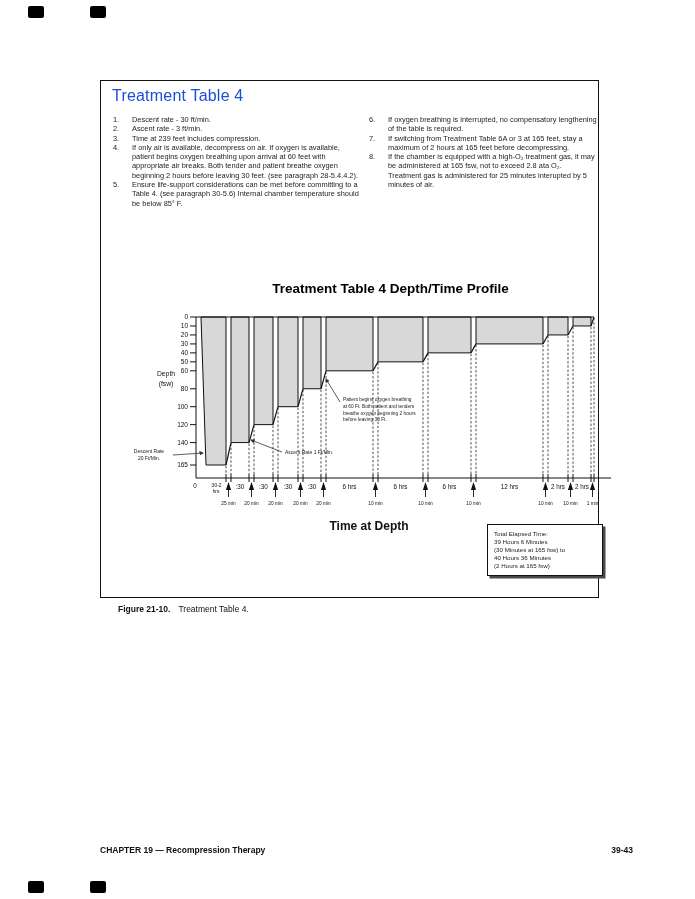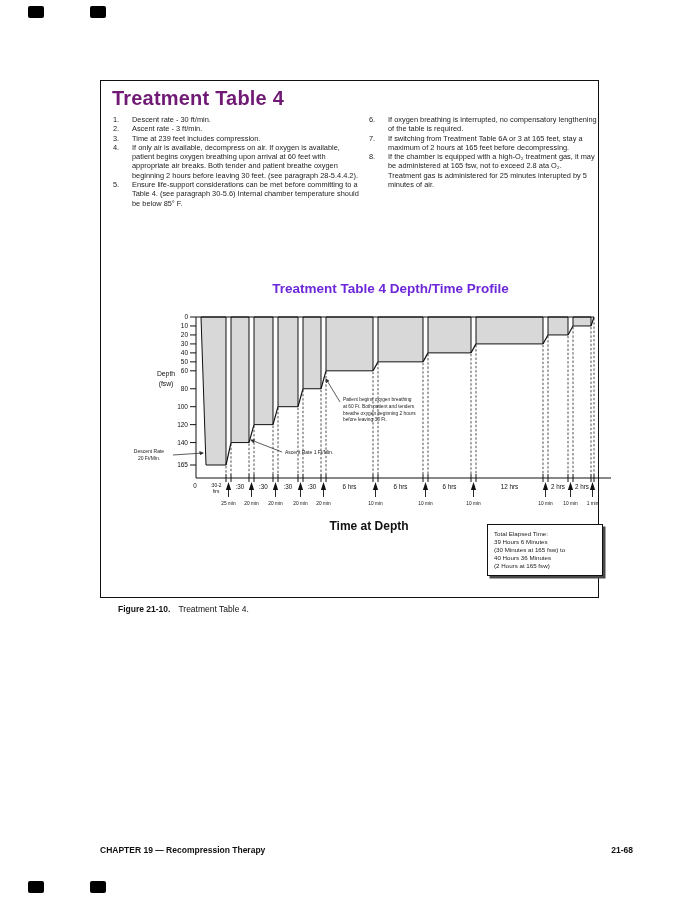--- a/index.html
+++ b/index.html
@@ -1,29 +1,29 @@
 <!DOCTYPE html>
 <html><head>
 <meta charset="utf-8">
 <style>
   *{margin:0;padding:0;box-sizing:border-box;}
   html,body{background:#fff;}
   .page{position:relative;width:695px;height:899px;background:#fff;
         font-family:"Liberation Sans",sans-serif;color:#161616;overflow:hidden;}
   .scan-mark{position:absolute;width:16px;height:12px;background:#000;border-radius:2px;}
   .figure-box{position:absolute;left:100px;top:80px;width:499px;height:518px;border:1.5px solid #111;background:#fff;}
-  .box-title{position:absolute;left:11px;top:6px;font-size:20px;font-weight:bold;letter-spacing:.2px;color:#701a75;}
+  .box-title{position:absolute;left:11px;top:6px;font-size:16px;font-weight:normal;letter-spacing:.2px;color:#1d4ed8;}
   .notes-col{position:absolute;top:34px;}
   .notes-left{left:12px;width:250px;}
   .notes-right{left:268px;width:228px;}
   .note{display:flex;font-size:7.4px;line-height:9.3px;color:#1c1c1c;}
   .note-num{flex:0 0 19px;}
   .note-text{flex:1;}
   .chart-title{position:absolute;top:200px;left:80px;width:419px;text-align:center;
-               font-size:13.5px;font-weight:bold;color:#6d28d9;}
+               font-size:13.5px;font-weight:bold;color:#000000;}
   #profile-svg{position:absolute;left:10px;top:203px;}
   svg text{font-family:"Liberation Sans",sans-serif;}
   .elapsed-box{position:absolute;left:386px;top:443px;width:116px;background:#fff;
                border:1px solid #111;box-shadow:2.5px 2.5px 0 #4a4a4a;
                padding:5px 6px;font-size:6.2px;line-height:8px;color:#1c1c1c;}
   .caption{position:absolute;left:100px;top:604px;font-size:8.5px;color:#111;margin-left:18px;}
   .cap-label{font-weight:bold;margin-right:8px;}
   .footer{position:absolute;left:100px;top:845px;width:533px;display:flex;
           justify-content:space-between;font-size:8.5px;font-weight:bold;color:#111;}
 </style>
@@ -266,15 +266,15 @@
       <div>(2 Hours at 165 fsw)</div>
     </div>
   </section>
 
   <div class="caption">
     <span class="cap-label">Figure 21-10.</span><span>Treatment Table 4.</span>
   </div>
 
   <div class="footer">
     <span>CHAPTER 19 — Recompression Therapy</span>
-    <span>21-68</span>
+    <span>39-43</span>
   </div>
 </div>
 
 </body></html>

